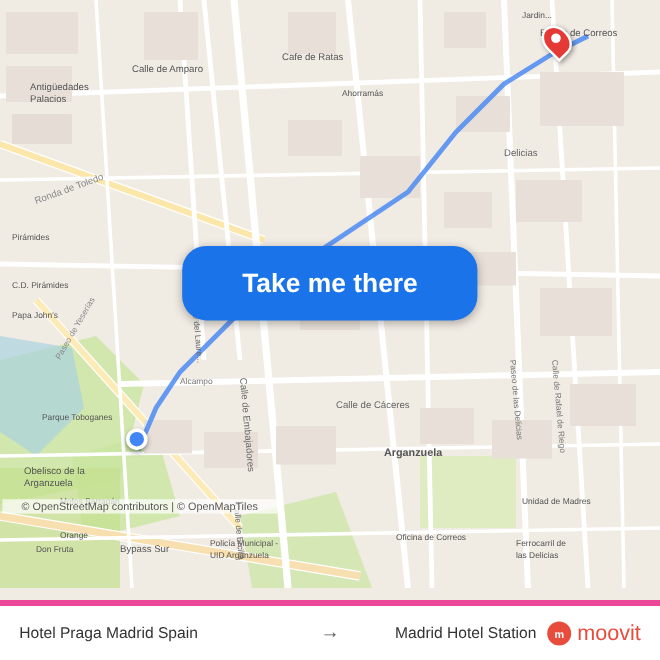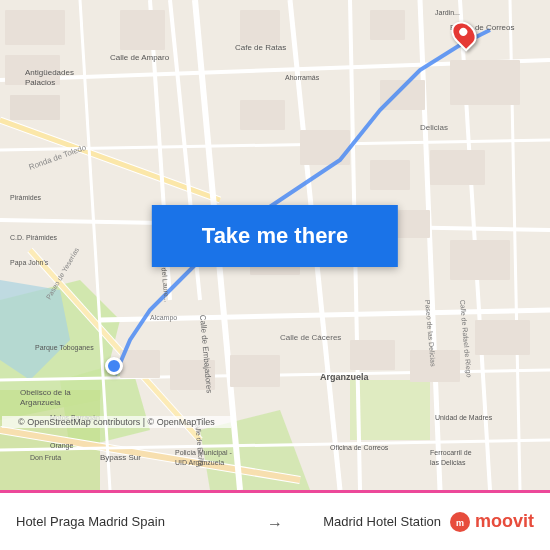--- a/index.html
+++ b/index.html
@@ -28,42 +28,42 @@
     }
 
     #take-me-there-btn {
       position: absolute;
       top: 205px;
       left: 50%;
       transform: translateX(-50%);
       background: #1a73e8;
       color: white;
       border: none;
-      border-radius: 0;
+      border-radius: 20px;
       padding: 18px 50px;
       font-size: 22px;
       font-weight: bold;
       cursor: pointer;
       white-space: nowrap;
       box-shadow: 0 2px 8px rgba(0,0,0,0.3);
       z-index: 10;
     }
 
     #footer {
       position: absolute;
       bottom: 0;
       left: 0;
       width: 550px;
-      height: 60px;
+      height: 50px;
       background: white;
       display: flex;
       align-items: center;
       justify-content: space-between;
       padding: 0 16px;
-      border-top: 3px solid #ec4899;
+      border-top: 5px solid #ec4899;
       text-align: center;
     }
 
     #footer-left {
       display: flex;
       align-items: center;
       gap: 8px;
       flex: 1;
     }
 
@@ -87,21 +87,21 @@
     }
 
     .moovit-logo {
       display: flex;
       align-items: center;
       gap: 4px;
     }
 
     .moovit-logo-text {
       font-size: 18px;
-      font-weight: bold;
+      font-weight: normal;
       color: #e74c3c;
     }
 
     #attribution {
       position: absolute;
       bottom: 62px;
       left: 2px;
       font-size: 9px;
       color: #555;
       background: rgba(255,255,255,0.7);

